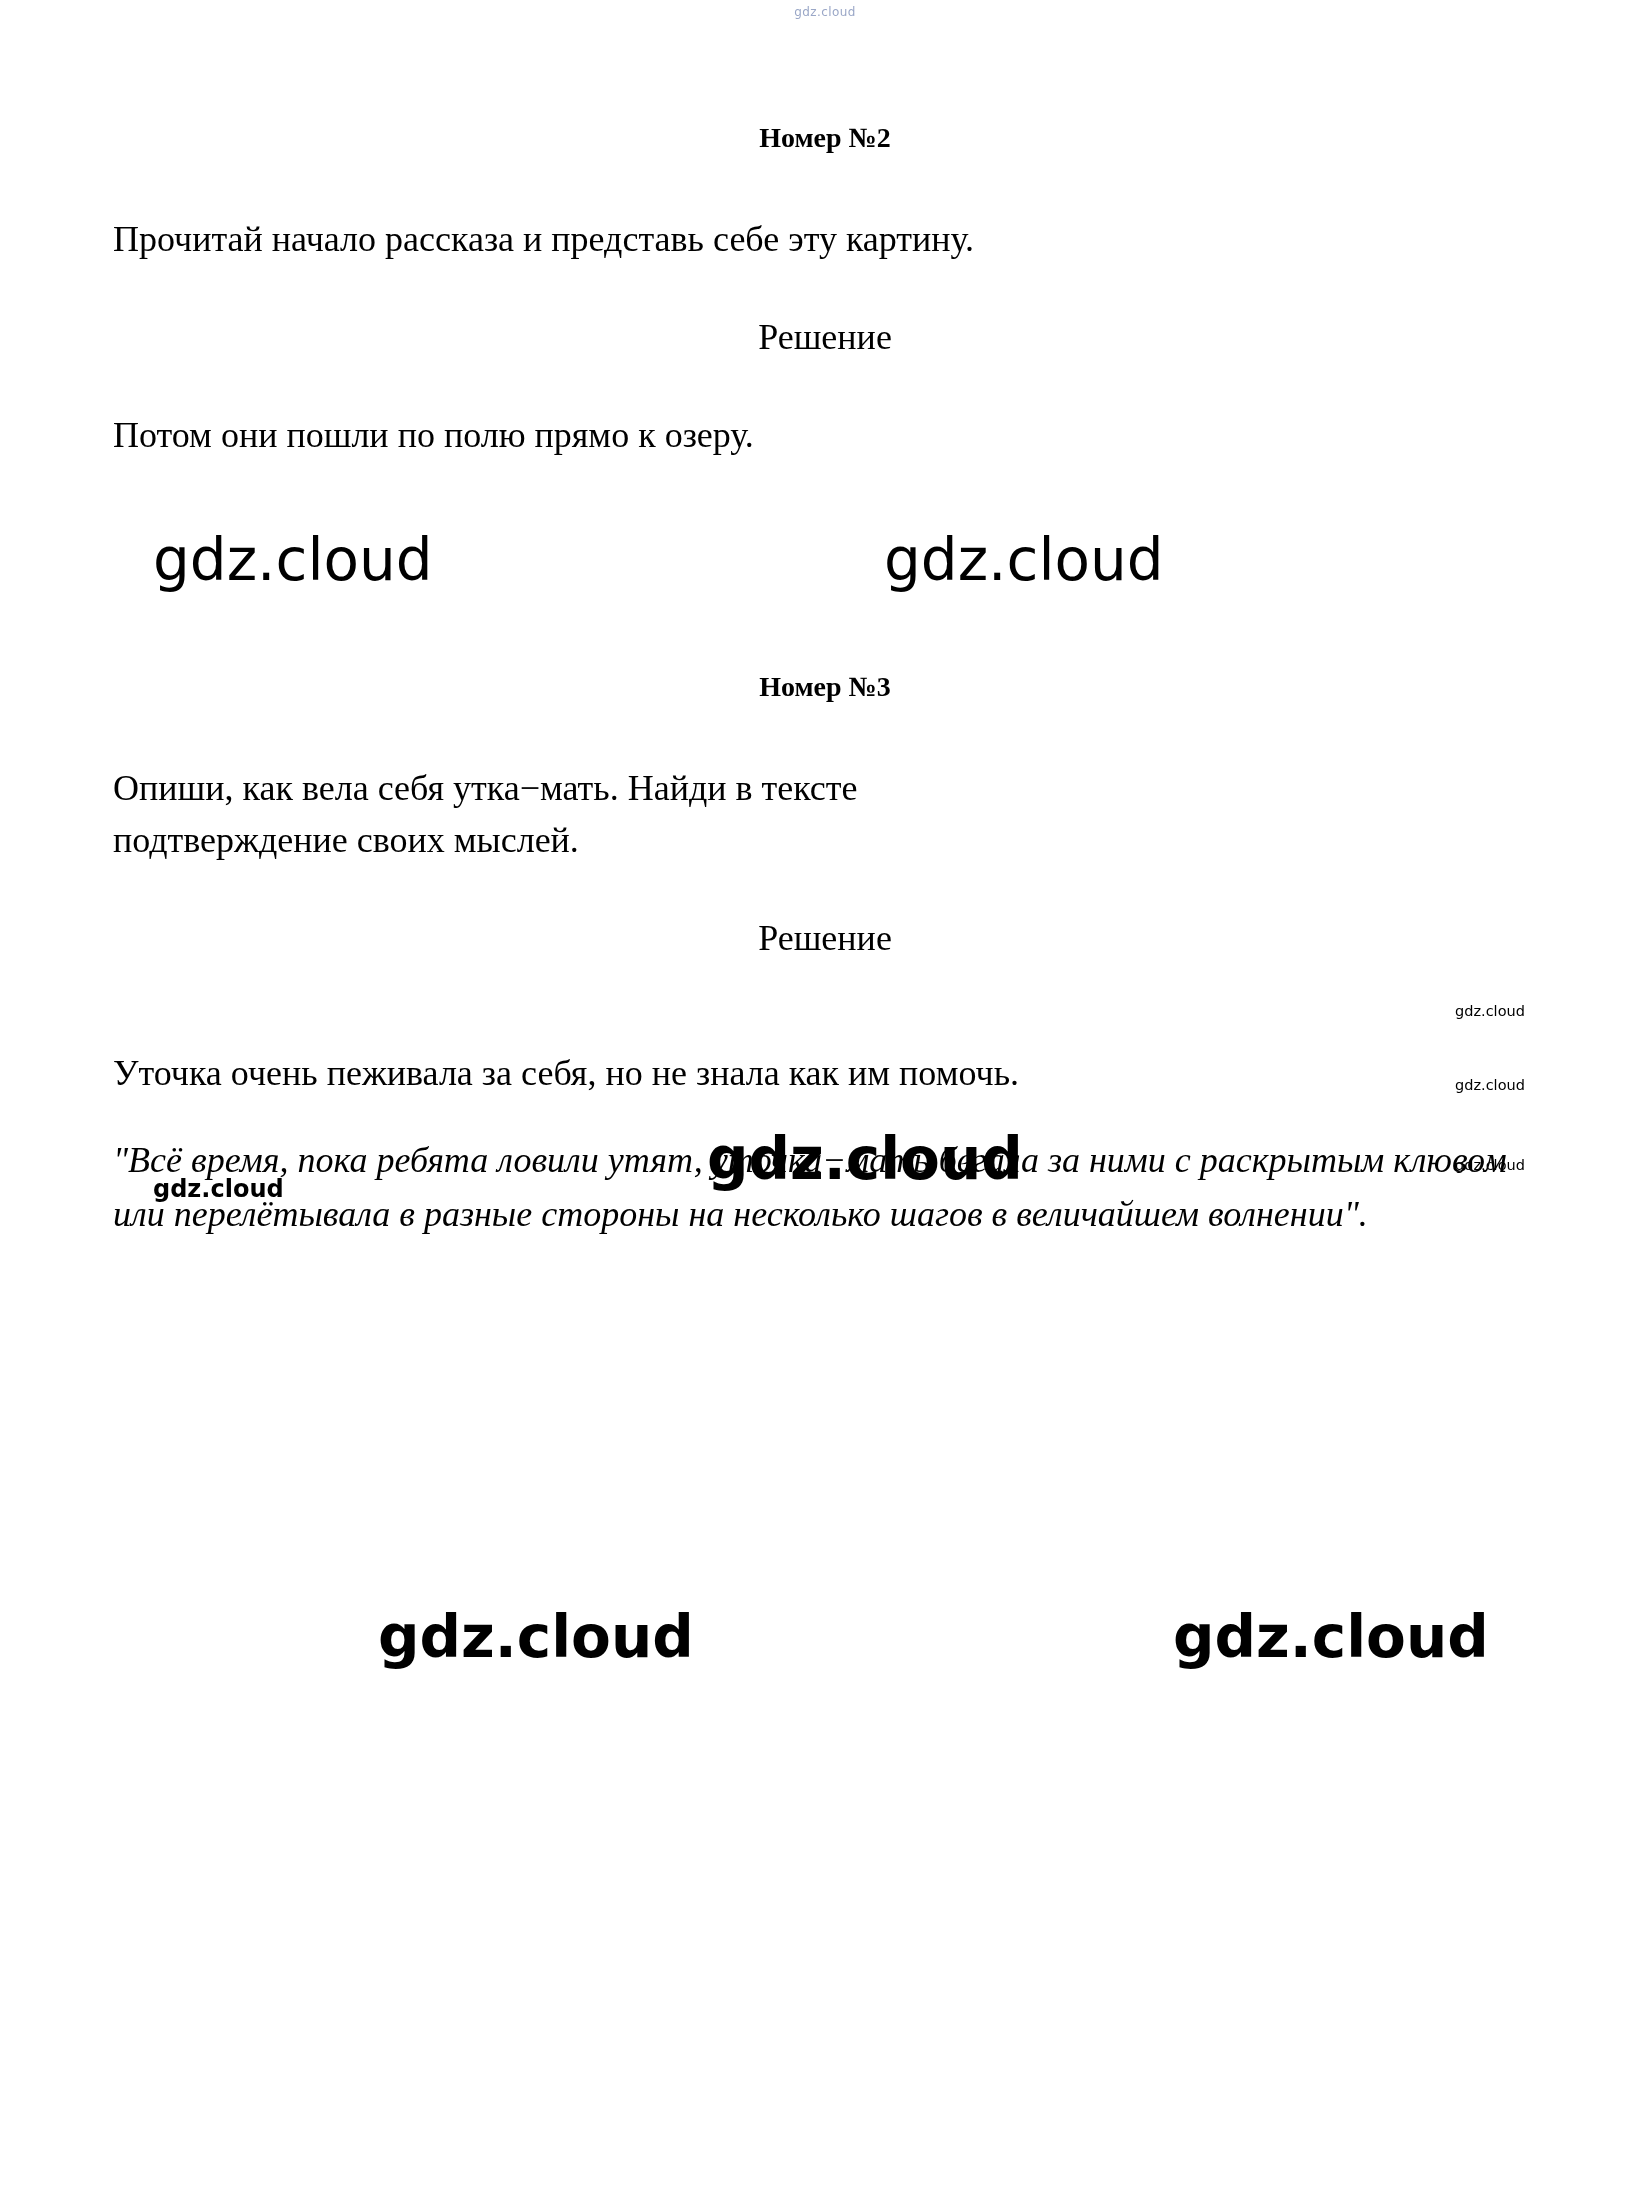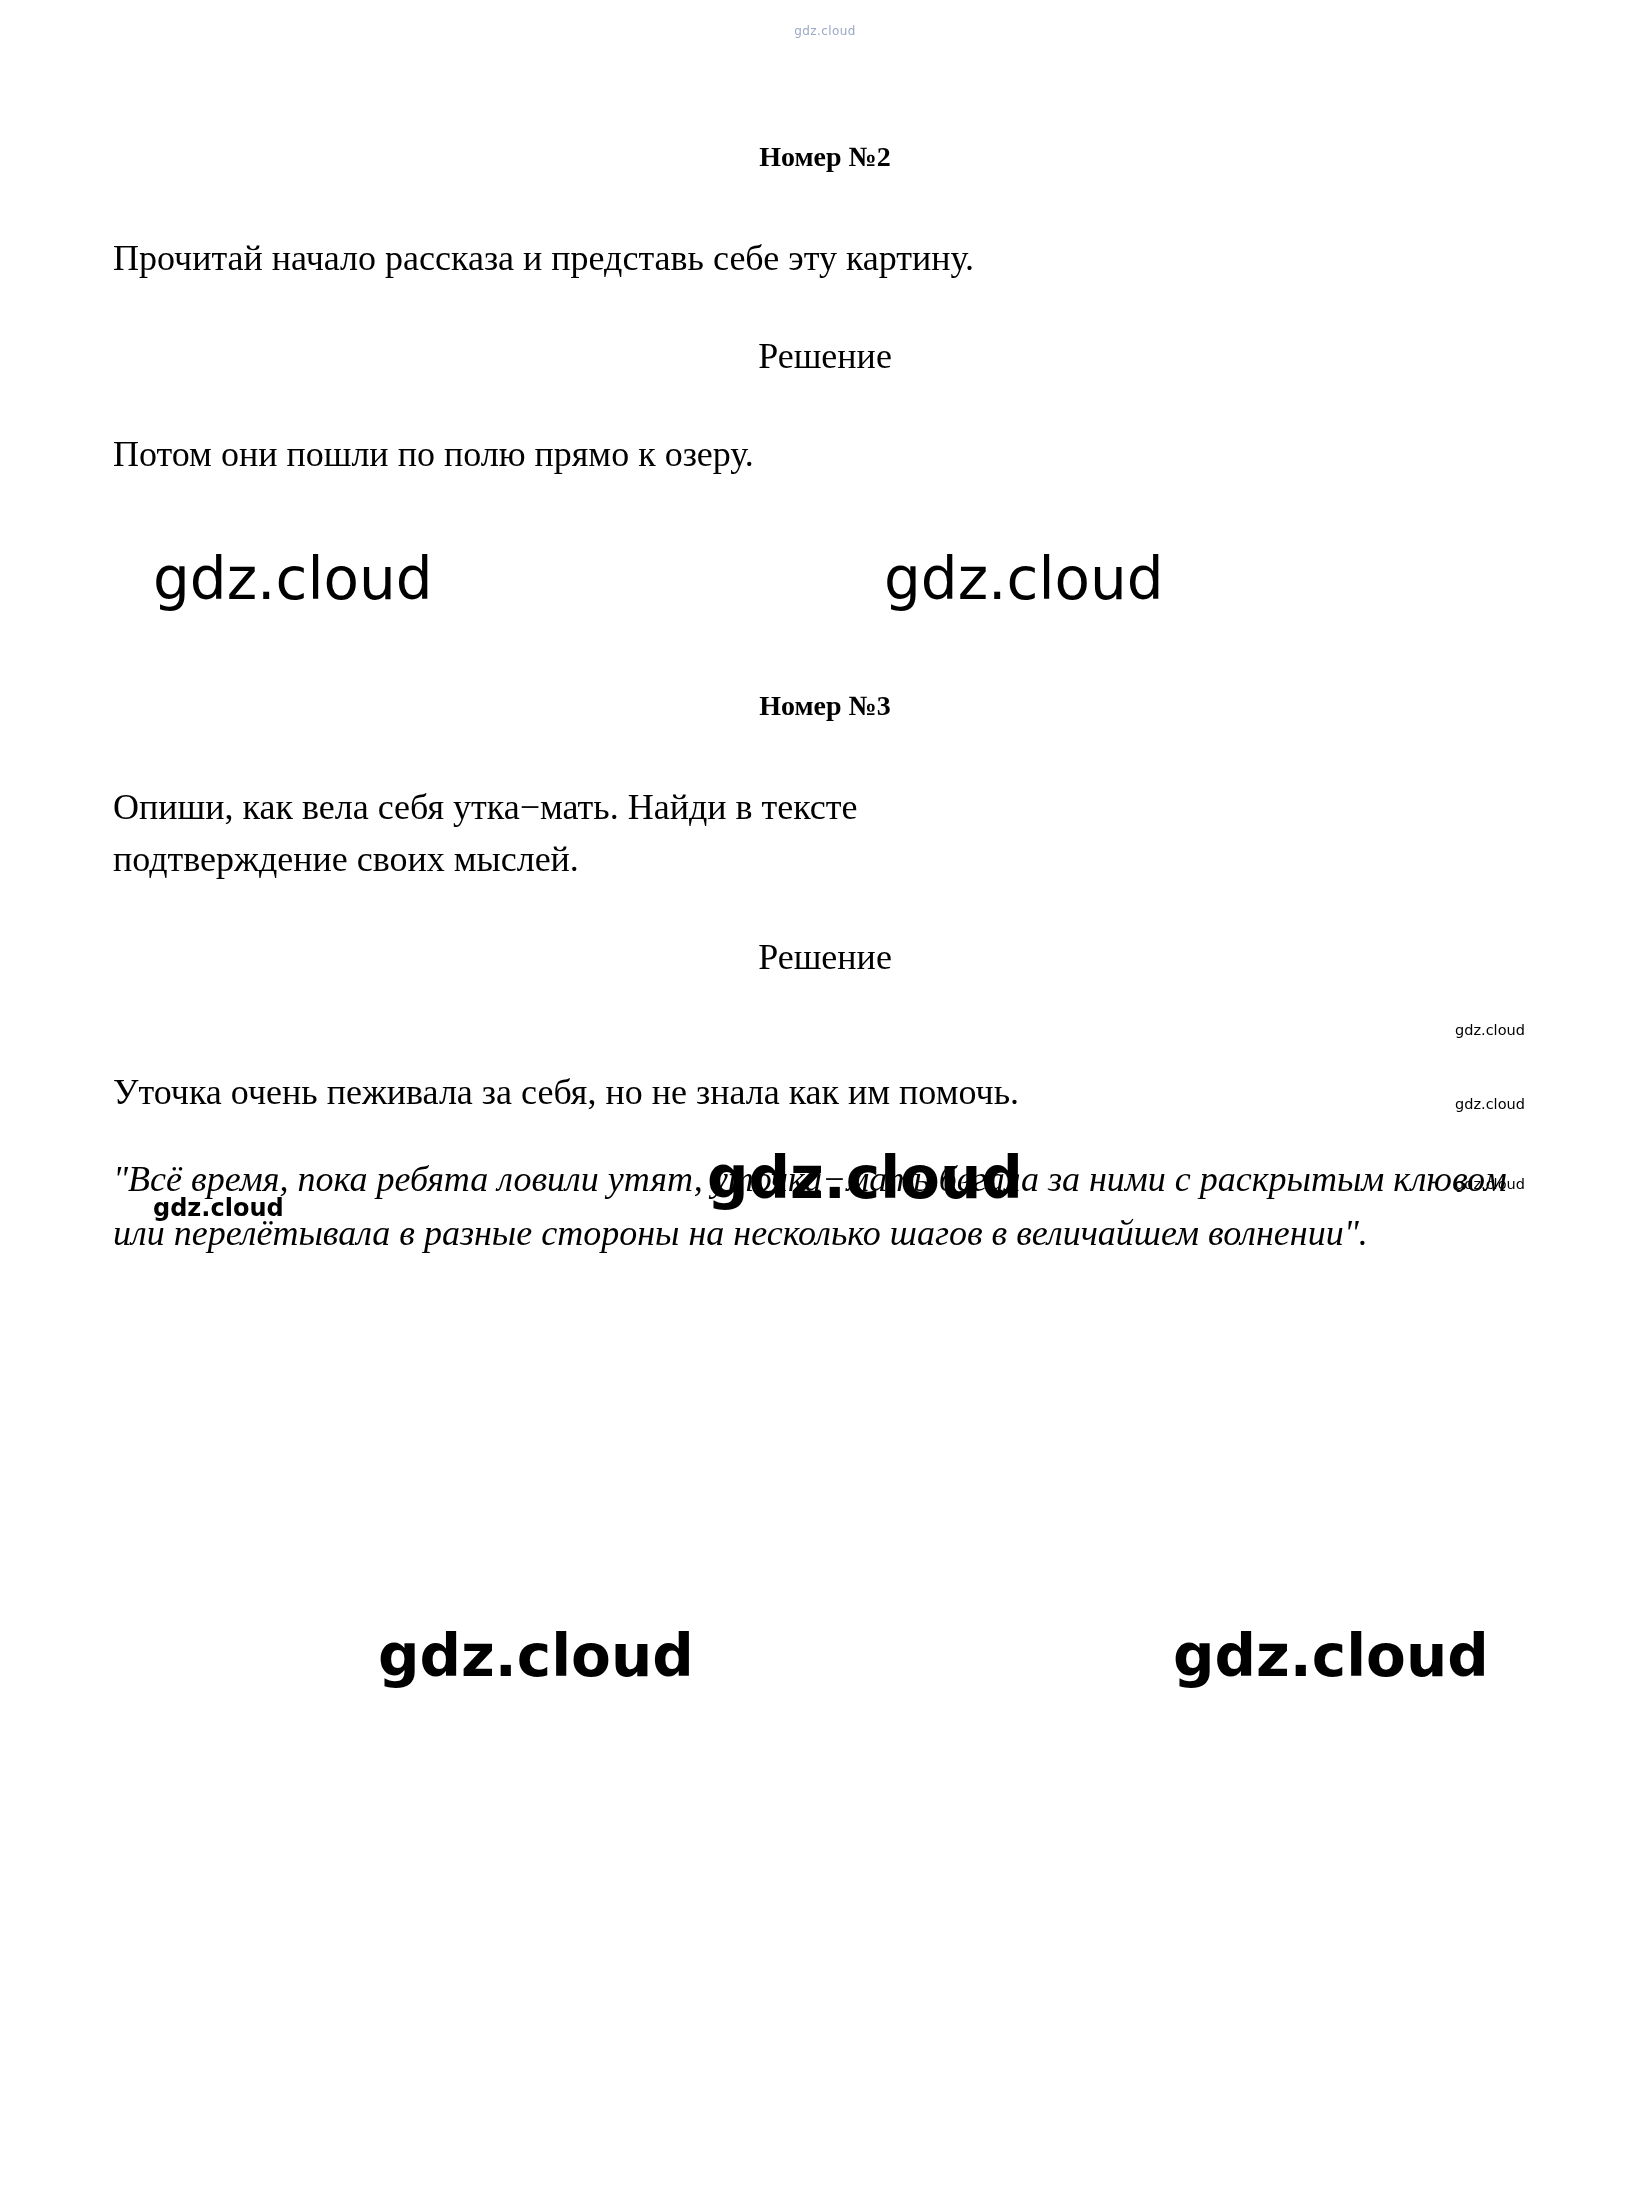--- a/index.html
+++ b/index.html
@@ -12,21 +12,20 @@
     height: 2205px;
     position: relative;
     font-family: "Liberation Serif", serif;
     color: #000000;
     overflow: hidden;
   }
   .page {
     position: absolute;
     inset: 0;
     padding: 3px;
-    margin-top: 19px;
   }
   .top-mark {
     position: absolute;
     top: 4.8px;
     left: 50%;
     transform: translateX(-50%);
     font-family: "DejaVu Sans", sans-serif;
     font-size: 12px;
     color: #9aa7c7;
     letter-spacing: 0.4px;

